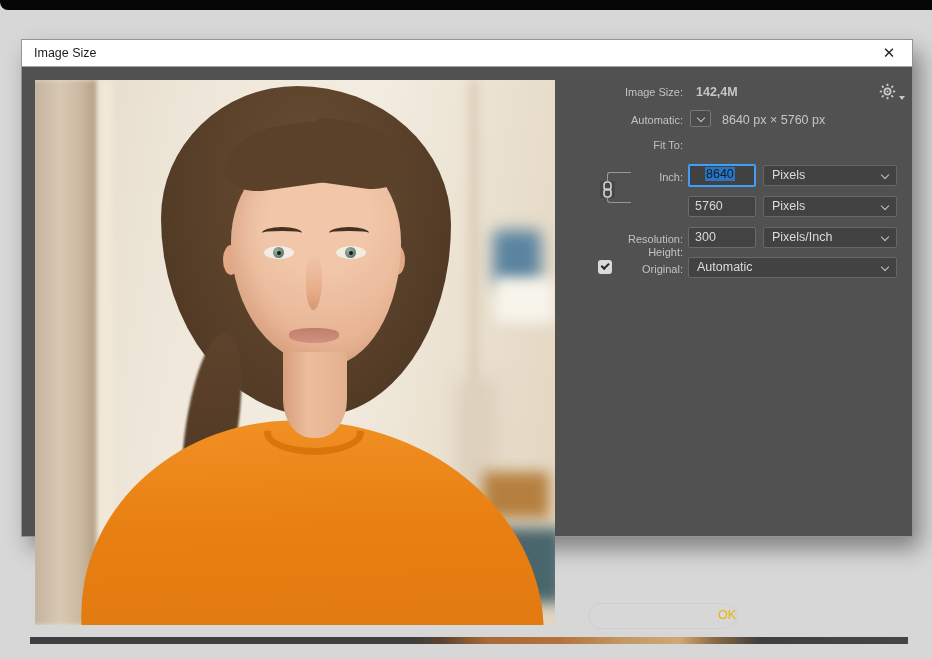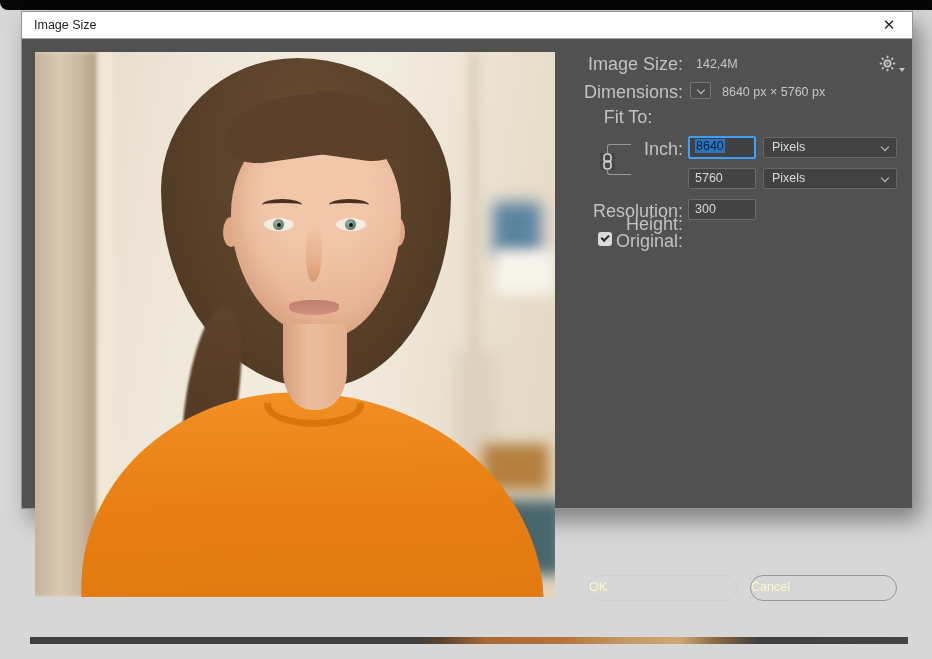--- a/index.html
+++ b/index.html
@@ -8,34 +8,34 @@
     position:relative; width:932px; height:659px; overflow:hidden;
     background:#d7d7d7; font-family:"Liberation Sans", sans-serif;
   }
   
   .top-bar { position:absolute; left:0; top:0; width:100%; height:10px;
     background:#060606; border-bottom-left-radius:8px; z-index:1; }
   .under-strip { position:absolute; left:30px; top:637px; width:878px; height:7px; z-index:1;
     background:linear-gradient(90deg,#3f3f3f 0%,#3f3f3f 44%,#5d432f 47%,#a86a38 52%,#b4713a 60%,#c49a66 68%,#cfa873 74%,#8a6a45 78%,#3f3f3f 83%,#454545 100%); }
 
   
-  .dialog { position:absolute; left:22px; top:12px; width:890px; height:496px; z-index:2;
+  .dialog { position:absolute; left:22px; top:40px; width:890px; height:496px; z-index:2;
     background:#515151; box-shadow:0 0 0 1px #949494, 8px 12px 22px rgba(0,0,0,.42); }
   .title-bar { position:relative; height:27px; background:#ffffff; border-bottom:1px solid #a2a2a2; }
   .title-text { position:absolute; left:12px; top:0; line-height:26px; font-size:12.5px; color:#1c1c1c; }
   .close-btn { position:absolute; right:8px; top:0; width:30px; height:26px; text-align:center;
     line-height:26px; font-size:15px; color:#1f1f1f; cursor:pointer; }
   .dialog-body { position:relative; width:100%; height:585px; }
 
   
-  .lbl { position:absolute; width:110px; text-align:right; font-size:18px; color:#c2c2c2; height:16px; line-height:16px; }
+  .lbl { position:absolute; width:110px; text-align:right; font-size:11px; color:#c2c2c2; height:16px; line-height:16px; }
   .val { position:absolute; font-size:12.5px; color:#c6c6c6; height:16px; line-height:16px; }
   .field { position:absolute; background:#434343; border:1px solid #6b6b6b; border-radius:2px;
     color:#d8d8d8; font-size:12.5px; line-height:18px; padding:0 6px; }
-  .field-focused { border:2px solid #3f9ff6; background:#414141; line-height:17px; padding:0 5px; }
+  .field-focused { border:2px solid #3f9ff6; background:#414141; line-height:17px; padding:0 15px; }
   .sel { background:#2d73bd; color:#081f38; padding:0 1px; }
   .dd { position:absolute; background:#424242; border:1px solid #676767; border-radius:2px;
     color:#dcdcdc; font-size:12.5px; line-height:18px; padding:0 20px 0 8px; cursor:pointer; }
   .chev { position:absolute; right:8px; top:6px; width:6px; height:6px;
     border-right:1.6px solid #c6c6c6; border-bottom:1.6px solid #c6c6c6; transform:rotate(45deg); }
   .dim-chev-btn { position:absolute; left:668px; top:43px; width:21px; height:17px;
     background:#4b4b4b; border:1px solid #777; border-radius:2px; cursor:pointer; }
   .dim-chev-btn .chev { right:6px; top:4px; }
   .gear-btn { position:absolute; left:855px; top:16px; width:28px; height:18px; cursor:pointer; }
   .gear-btn .tri { position:absolute; right:0; bottom:1px; width:0; height:0;
@@ -43,21 +43,21 @@
   .bracket-top { position:absolute; left:585px; top:105px; width:24px; height:10px;
     border-left:1.5px solid #989898; border-top:1.5px solid #989898; border-top-left-radius:3px; }
   .bracket-bottom { position:absolute; left:585px; top:126px; width:24px; height:10px;
     border-left:1.5px solid #989898; border-bottom:1.5px solid #989898; border-bottom-left-radius:3px; }
   .chain { position:absolute; left:578px; top:114px; width:15px; height:17px; background:#454545; cursor:pointer; }
   .checkbox { position:absolute; left:576px; top:193px; width:14px; height:14px;
     background:#dadada; border-radius:3px; cursor:pointer; }
   .checkbox .check { position:absolute; left:2.5px; top:3px; width:8px; height:4.5px;
     border-left:2px solid #262626; border-bottom:2px solid #262626; transform:rotate(-45deg); }
   .btn { position:absolute; top:536px; height:26px; border-radius:13px; background:transparent;
-    font-size:12.5px; color:#fef9c3; text-align:left; line-height:23px; cursor:pointer; }
+    font-size:12.5px; color:#eab308; text-align:right; line-height:23px; cursor:pointer; }
   .btn-ok { left:566px; width:149px; border:1.5px solid #d0d0d0; }
   .btn-cancel { left:728px; width:147px; border:1px solid #979797; }
 
   
   .photo { position:absolute; left:13px; top:13px; width:520px; height:545px; overflow:hidden;
     background:linear-gradient(100deg,#e3d8c8 0%,#efe8da 30%,#f3ede1 55%,#e9dfcd 80%,#e2d5c0 100%); }
   .photo div { position:absolute; }
   .pillar { left:-4px; top:0; width:66px; height:100%;
     background:linear-gradient(90deg,#c2b09a,#d8c9b4 45%,#cbb8a0 75%,#b29e83); filter:blur(2px); }
   .pillar-gap { left:64px; top:0; width:14px; height:100%; background:#f1e8d8; filter:blur(3px); }
@@ -148,46 +148,46 @@
         </div>
       </div>
       <div class="nose"></div>
       <div class="lips"></div>
       <div class="neck"></div>
       <div class="sweater"></div>
       <div class="collar"></div>
     </div>
 
     <span class="lbl" style="left:551px; top:17px;">Image Size:</span>
-    <span class="val" style="left:674px; top:17px;">142,4M</span>
+    <span class="val" style="left:674px; top:17px;font-weight:bold;">142,4M</span>
     <span class="gear-btn">
       <svg width="17" height="17" viewBox="0 0 16 16" style="position:absolute;left:2px;top:0;">
         <circle cx="8" cy="8" r="2.9" fill="none" stroke="#c9c9c9" stroke-width="1.7"></circle>
         <circle cx="8" cy="8" r="0.9" fill="#c9c9c9"></circle>
         <g stroke="#c9c9c9" stroke-width="1.7">
           <line x1="13.2" y1="8" x2="15.3" y2="8"></line>
             <line x1="11.7" y1="11.7" x2="13.2" y2="13.2"></line>
           <line x1="8" y1="13.2" x2="8" y2="15.3"></line>
             <line x1="4.3" y1="11.7" x2="2.8" y2="13.2"></line>
           <line x1="2.8" y1="8" x2="0.7" y2="8"></line>
             <line x1="4.3" y1="4.3" x2="2.8" y2="2.8"></line>
           <line x1="8" y1="2.8" x2="8" y2="0.7"></line>
             <line x1="11.7" y1="4.3" x2="13.2" y2="2.8"></line>
         </g>
       </svg>
       <span class="tri"></span>
     </span>
 
-    <span class="lbl" style="left:551px; top:45px;">Dimensions:</span>
+    <span class="lbl" style="left:551px; top:45px;">Automatic:</span>
     <span class="dim-chev-btn">
       <span class="chev"></span>
     </span>
     <span class="val" style="left:700px; top:45px;">8640 px  ×  5760 px</span>
 
-    <span class="lbl" style="left:551px; top:70px;text-align:center;">Fit To:</span>
+    <span class="lbl" style="left:551px; top:70px;">Fit To:</span>
 
     <span class="bracket-top"></span>
     <span class="bracket-bottom"></span>
     <span class="chain">
       <svg width="15" height="17" viewBox="0 0 15 17">
         <rect x="4" y="1" width="7" height="8" rx="3" fill="none" stroke="#d2d2d2" stroke-width="1.6"></rect>
         <rect x="4" y="8" width="7" height="8" rx="3" fill="none" stroke="#d2d2d2" stroke-width="1.6"></rect>
       </svg>
     </span>
 
@@ -206,23 +206,30 @@
     </span>
     <span class="dd" style="left:741px; top:129px; width:134px; height:21px;">
       <span>Pixels</span>
       <span class="chev"></span>
     </span>
 
     <span class="lbl" style="left:551px; top:164px;">Resolution:</span>
     <span class="field" style="left:666px; top:160px; width:68px; height:21px;">
       <span>300</span>
     </span>
+    <span class="dd" style="left:741px; top:160px; width:134px; height:21px;">
+      <span>Pixels/Inch</span>
+      <span class="chev"></span>
+    </span>
 
     <span class="checkbox">
       <span class="check"></span>
     </span>
     <span class="lbl" style="left:593px; top:194px; width:68px;">Original:</span>
+    <span class="dd" style="left:666px; top:190px; width:209px; height:21px;">
+      <span>Automatic</span>
+      <span class="chev"></span>
+    </span>
 
     <span class="btn btn-ok">OK</span>
-    <span class="btn btn-cancel">Cancel</span>
 
   </div>
 </div>
 
 </body></html>

